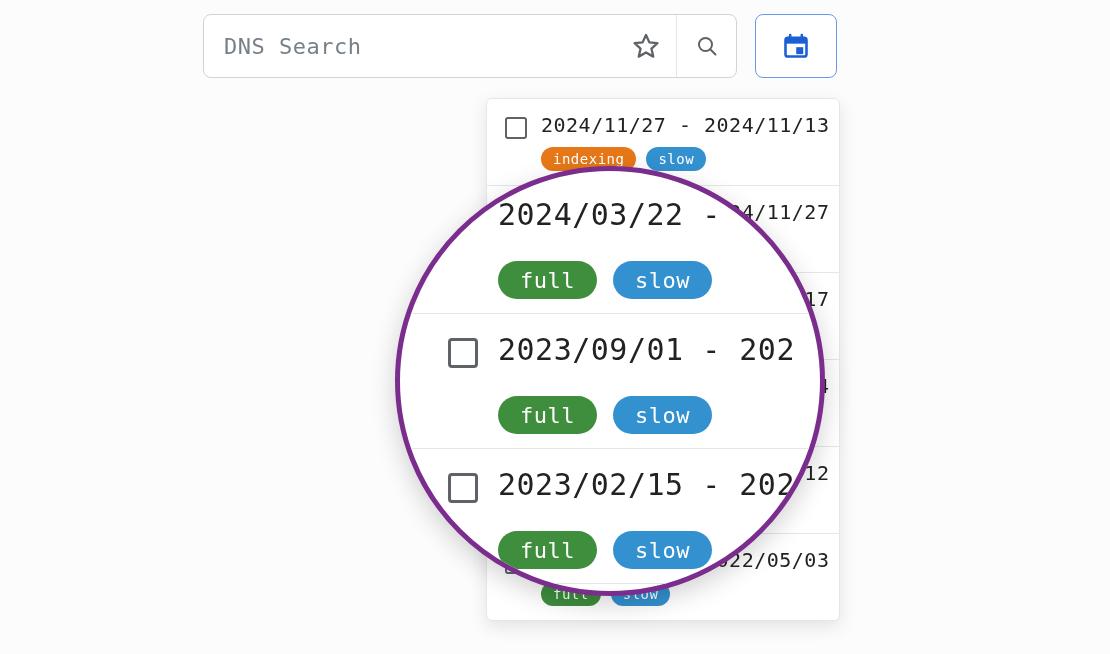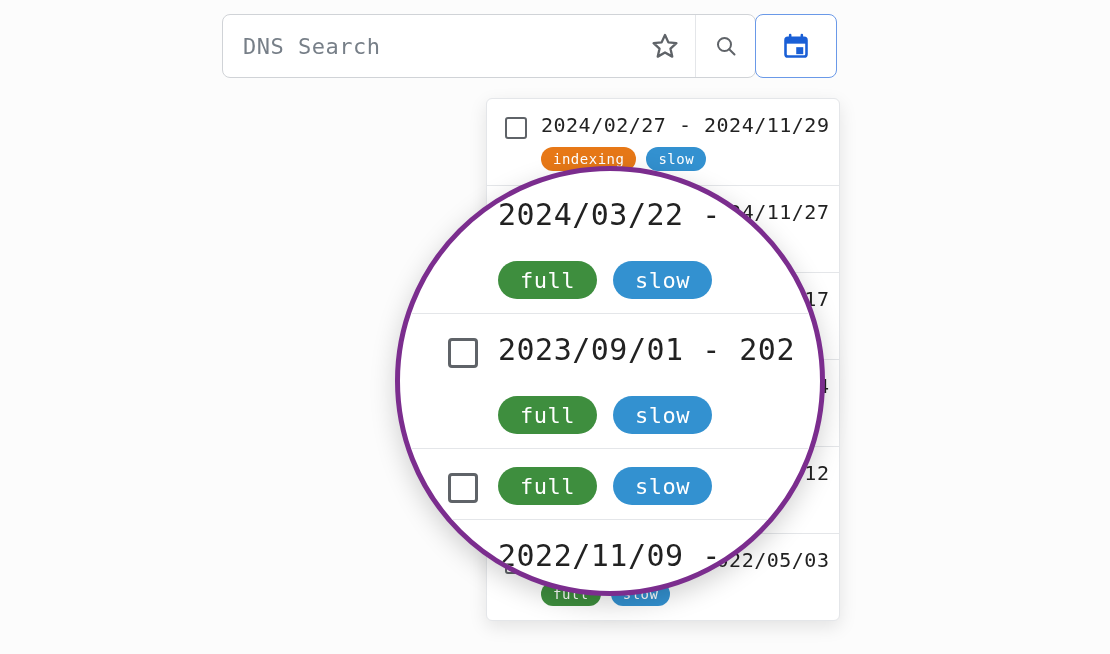--- a/index.html
+++ b/index.html
@@ -27,21 +27,21 @@
     overflow: hidden;
   }
   .stage {
     position: relative;
     width: 1110px; height: 654px;
   }
 
   
   .search-group {
     position: absolute;
-    left: 222px; top: 14px;
+    left: 203px; top: 14px;
     width: 534px; height: 64px;
     display: flex;
     background: var(--bg);
     border: 1px solid var(--border);
     border-radius: 8px;
     overflow: hidden;
   }
   .search-input {
     flex: 1;
     border: none;
@@ -209,21 +209,21 @@
       <line x1="7" y1="2.5" x2="7" y2="6.5" stroke="#1a5fd6" stroke-width="2.2" stroke-linecap="round"></line>
       <line x1="17" y1="2.5" x2="17" y2="6.5" stroke="#1a5fd6" stroke-width="2.2" stroke-linecap="round"></line>
     </svg>
   </button>
 
   <div class="panel">
 
     <div class="row">
       <div class="cb"></div>
       <div class="rowbody">
-        <div class="range">2024/02/27 - 2024/11/29</div>
+        <div class="range">2024/11/27 - 2024/11/13</div>
         <div class="pills">
           <span class="pill orange">indexing</span>
           <span class="pill blue">slow</span>
         </div>
       </div>
     </div>
 
     <div class="row">
       <div class="cb"></div>
       <div class="rowbody">
@@ -303,20 +303,21 @@
           <div class="zpills">
             <span class="zpill green">full</span>
             <span class="zpill blue">slow</span>
           </div>
         </div>
       </div>
 
       <div class="zrow">
         <div class="zcb"></div>
         <div class="zbody">
+          <div class="zrange">2023/02/15 - 202</div>
           <div class="zpills">
             <span class="zpill green">full</span>
             <span class="zpill blue">slow</span>
           </div>
         </div>
       </div>
 
       <div class="zrow">
         <div class="zcb" style="visibility:hidden;"></div>
         <div class="zbody">

